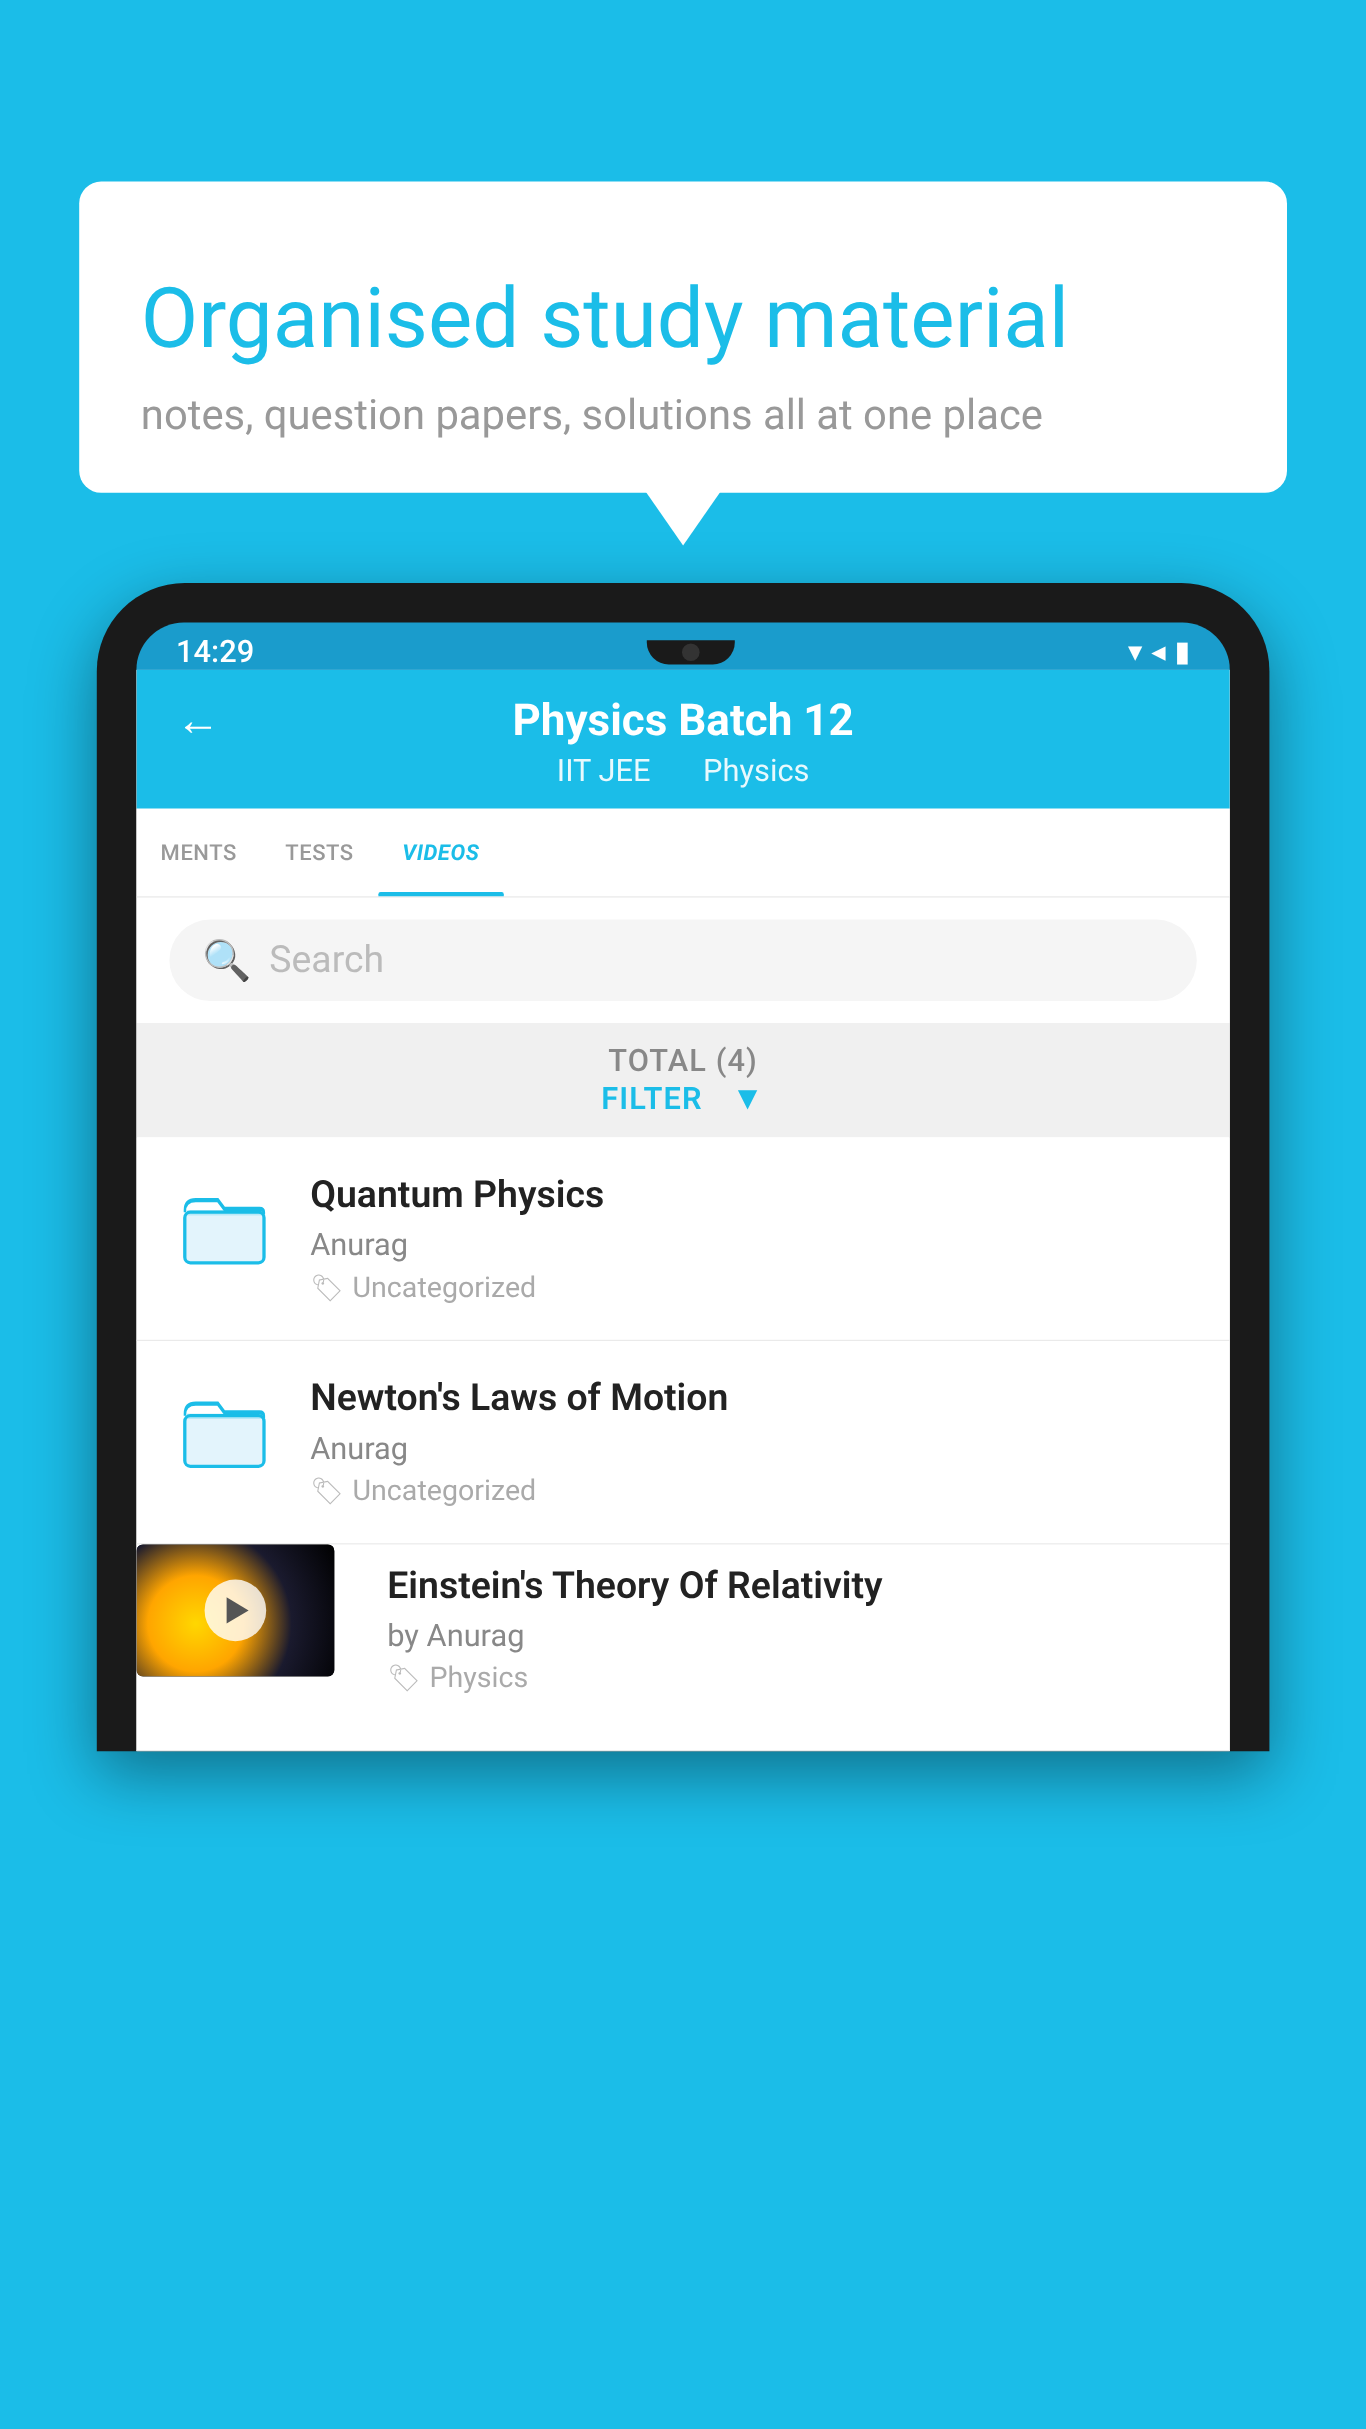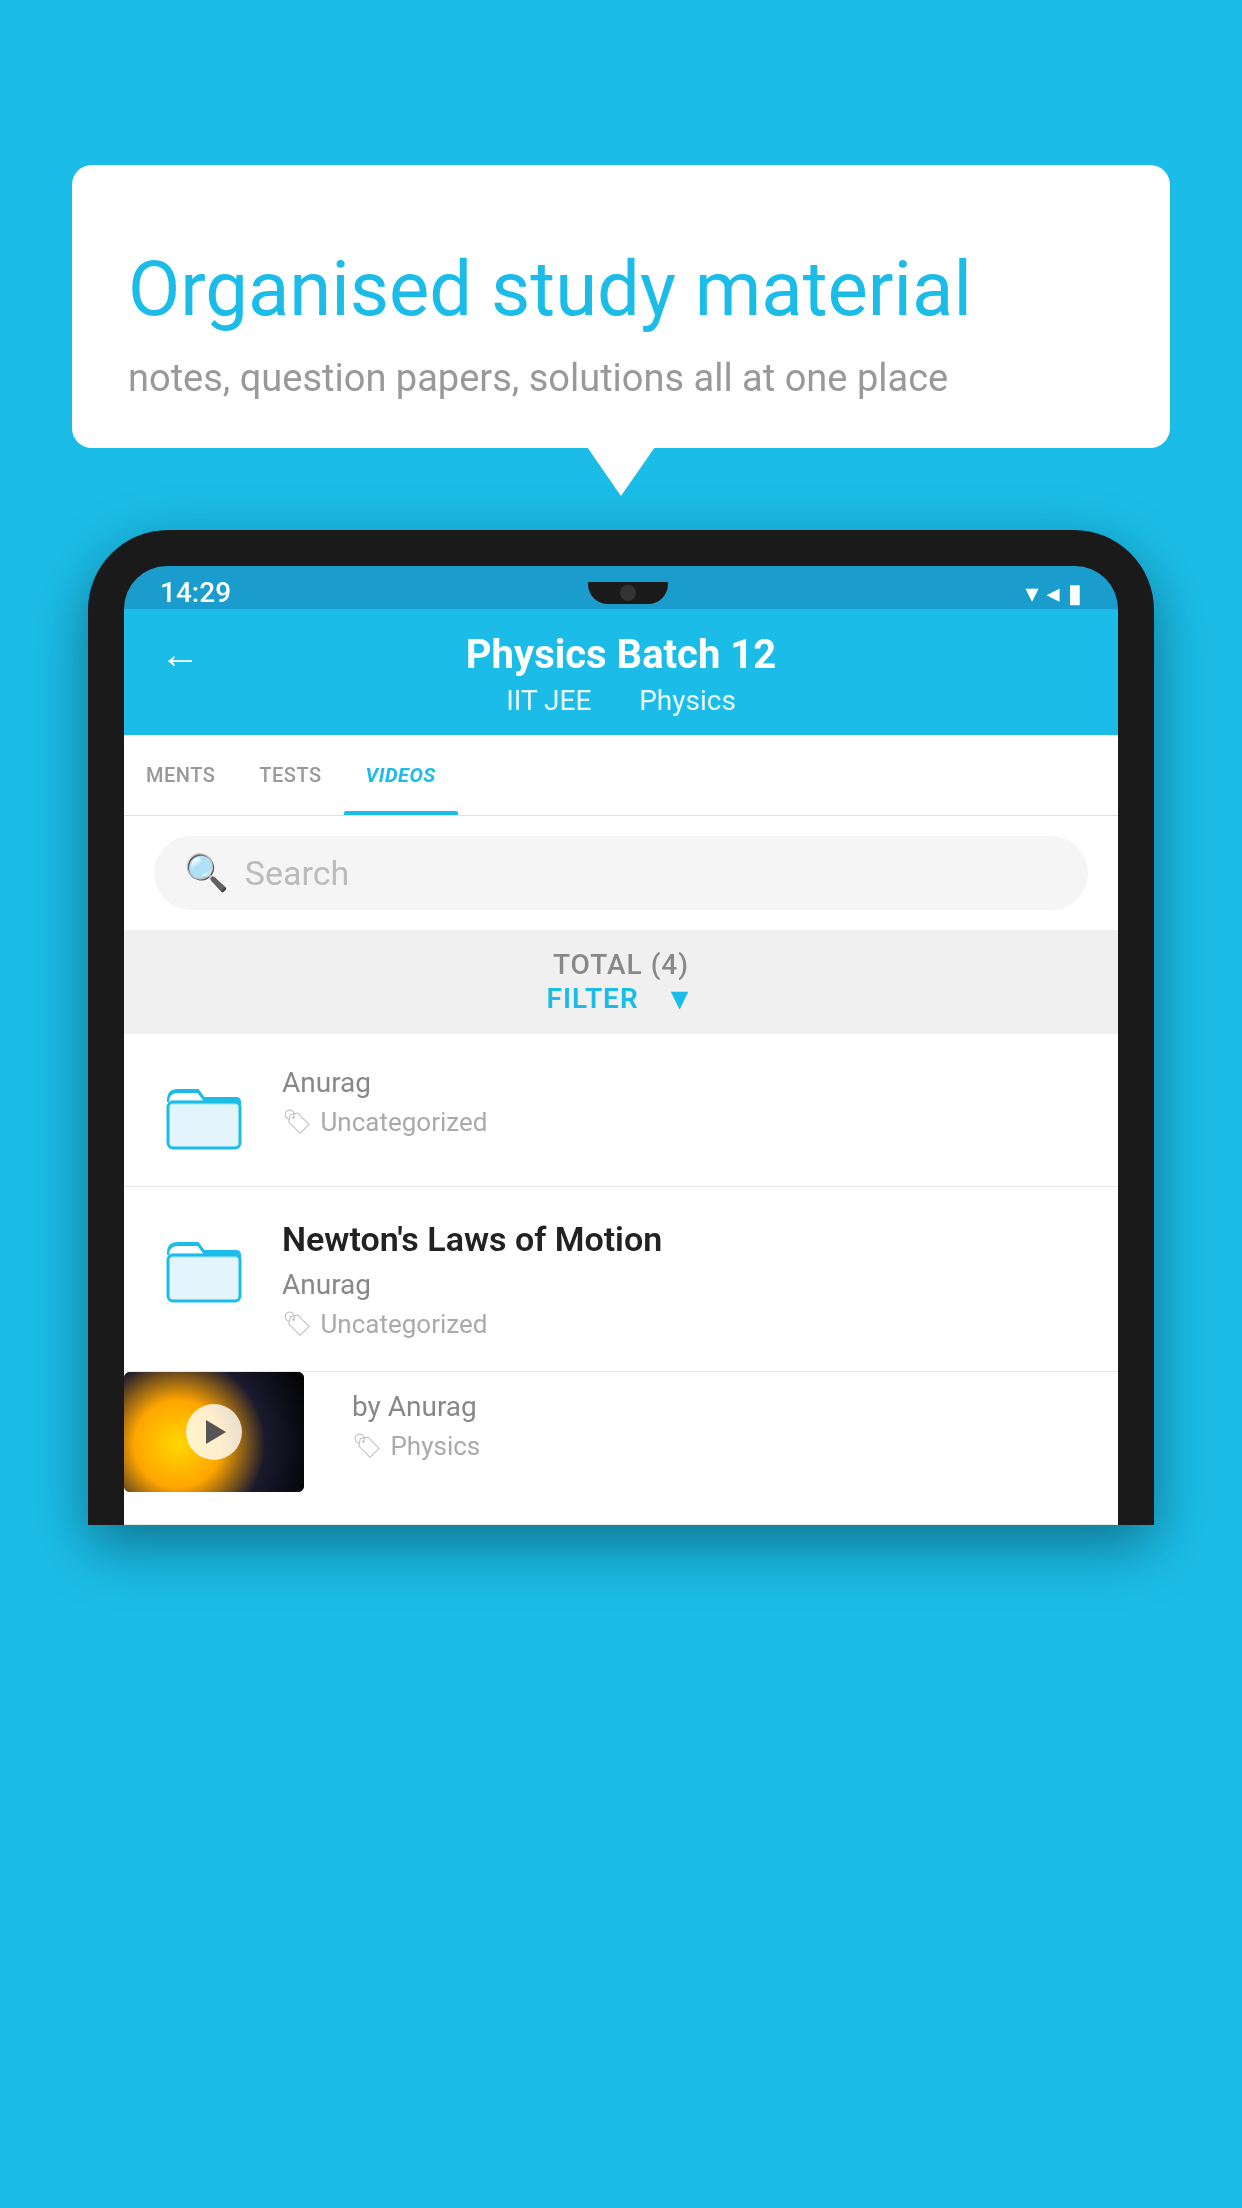--- a/index.html
+++ b/index.html
@@ -416,20 +416,21 @@
 
         <div class="video-item">
           <div class="folder-icon-wrap">
             <svg class="folder-svg" viewBox="0 0 80 80">
               <rect x="4" y="28" width="72" height="46" rx="5" fill="#E3F4FC" stroke="#1BBDE8" stroke-width="3"></rect>
               <path d="M4 28 Q4 18 14 18 L34 18 L40 26 L72 26 Q76 26 76 30 L76 28 Q76 24 72 24 L40 24 L34 16 L14 16 Q4 16 4 26 Z" fill="#B3E5F7" stroke="#1BBDE8" stroke-width="2"></path>
               <rect x="4" y="26" width="72" height="5" rx="0" fill="#1BBDE8" opacity="0.2"></rect>
             </svg>
           </div>
           <div class="video-info">
+            <div class="video-title">Quantum Physics</div>
             <div class="video-author">Anurag</div>
             <div class="video-tag">
               <span class="tag-icon">🏷</span>
               <span>Uncategorized</span>
             </div>
           </div>
         </div>
 
         <div class="video-item">
           <div class="folder-icon-wrap">
@@ -450,20 +451,21 @@
         </div>
 
         <div class="video-item" style="padding-left:0; padding-right:0; padding-top:0;">
           <div class="video-item-thumbnail">
             <div class="thumb-bg"></div>
             <div class="play-btn">
               <div class="play-triangle"></div>
             </div>
           </div>
           <div class="video-info" style="padding: 18px 20px 18px 20px;">
+            <div class="video-title">Einstein's Theory Of Relativity</div>
             <div class="video-author">by Anurag</div>
             <div class="video-tag">
               <span class="tag-icon">🏷</span>
               <span>Physics</span>
             </div>
           </div>
         </div>
 
       </div>
     </div>

